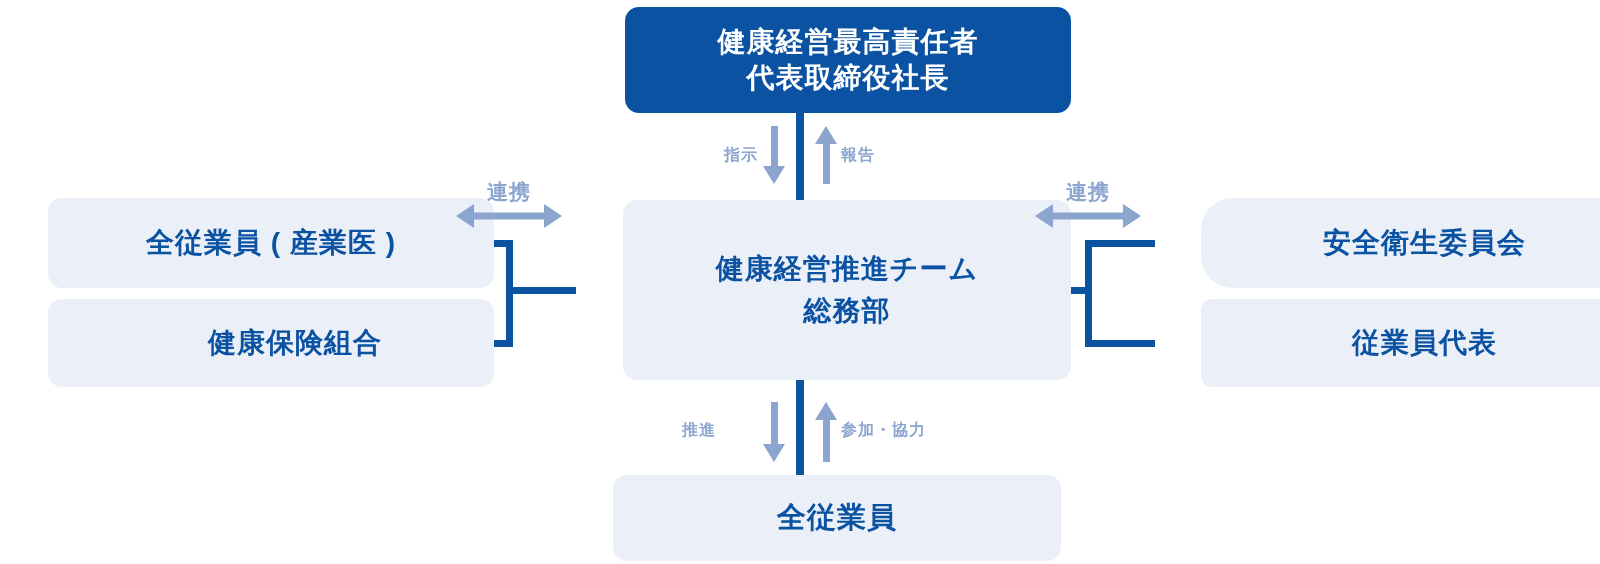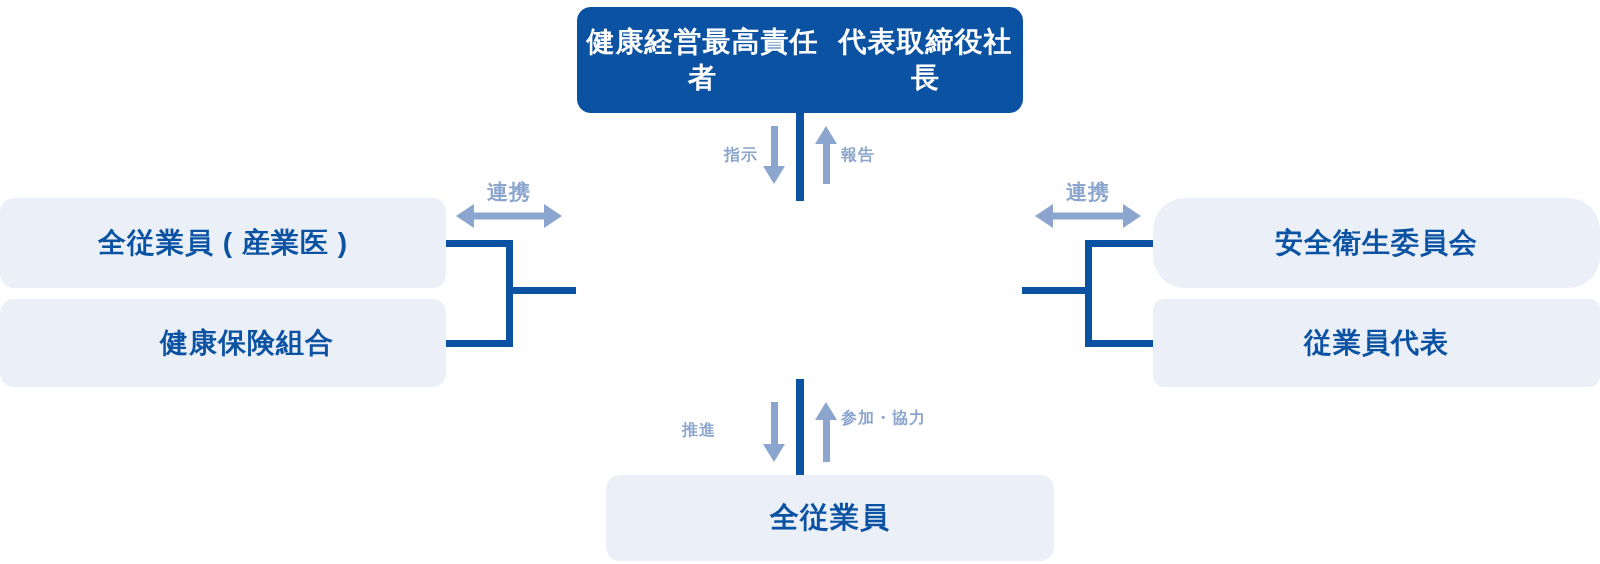--- a/index.html
+++ b/index.html
@@ -9,43 +9,44 @@
     height: 564px;
     background: #ffffff;
     overflow: hidden;
     font-family: "Liberation Sans", "DejaVu Sans", sans-serif;
     font-weight: 700;
   }
   .node {
     position: absolute;
     border-radius: 14px;
     display: flex;
-    flex-direction: row;
+    flex-direction: column;
     align-items: center;
     justify-content: center;
     text-align: center;
     letter-spacing: 1px;
     box-sizing: border-box;
+    margin-left: 48px;
   }
   .node--dark {
     background: var(--primary, #0B52A3);
     color: var(--text-on-primary, #ffffff);
     font-size: 28px;
     line-height: 36px;
   }
   .node--light {
     background: var(--light-box, #EBF0F8);
     color: var(--primary, #0B52A3);
     font-size: 28px;
   }
   .node--team { line-height: 42px; }
   
   .n-ceo        { left: 577px; top: 7px;   width: 446px; height: 106px; }
   .n-team       { left: 575px; top: 200px; width: 448px; height: 180px; }
-  .n-all        { left: 606px; top: 475px; width: 448px; height: 86px; font-size: 29px; }
+  .n-all        { left: 565px; top: 475px; width: 448px; height: 86px; font-size: 29px; }
   .n-left1      { left: 0px;    top: 198px; width: 446px; height: 90px; }
   .n-left2      { left: 0px;    top: 299px; width: 446px; height: 88px; padding-left: 48px; }
   .n-right1     { left: 1153px; top: 198px; width: 447px; height: 90px; border-radius: 32px; }
   .n-right2     { left: 1153px; top: 299px; width: 447px; height: 88px; border-radius: 11px; }
   
   .line {
     position: absolute;
     background: var(--primary, #0B52A3);
   }
   .l-top-v      { left: 796px;  top: 112px; width: 8px;  height: 89px; }
@@ -73,21 +74,21 @@
   .edge-label {
     position: absolute;
     color: var(--accent, #8BA5CE);
     font-size: 16px;
     letter-spacing: 1px;
     white-space: nowrap;
   }
   .e-shiji   { left: 688px;  top: 145px; width: 70px;  text-align: right; }
   .e-houkoku { left: 841px;  top: 145px; }
   .e-suishin { left: 664px;  top: 420px; width: 70px;  text-align: center; }
-  .e-sanka   { left: 841px;  top: 408px; }
+  .e-sanka   { left: 841px;  top: 420px; }
   .e-renkei-l{ left: 459px;  top: 178px; width: 100px; text-align: center; font-size: 21px; }
   .e-renkei-r{ left: 1038px; top: 178px; width: 100px; text-align: center; font-size: 21px; }
 </style>
 </head>
 <body>
 
 <div class="canvas">
 
   <div class="line l-top-v"></div>
   <div class="line l-bot-v"></div>
@@ -98,20 +99,24 @@
   <div class="line l-rb-mid"></div>
   <div class="line l-rb-v"></div>
   <div class="line l-rb-top"></div>
   <div class="line l-rb-bot"></div>
 
   <div class="node node--dark n-ceo">
     <div>健康経営最高責任者</div>
     <div>代表取締役社長</div>
   </div>
 
+  <div class="node node--light node--team n-team">
+    <div>健康経営推進チーム</div>
+    <div>総務部</div>
+  </div>
 
   <div class="node node--light n-all">
     <div>全従業員</div>
   </div>
 
   <div class="node node--light n-left1">
     <div>全従業員 ( 産業医 )</div>
   </div>
 
   <div class="node node--light n-left2">

